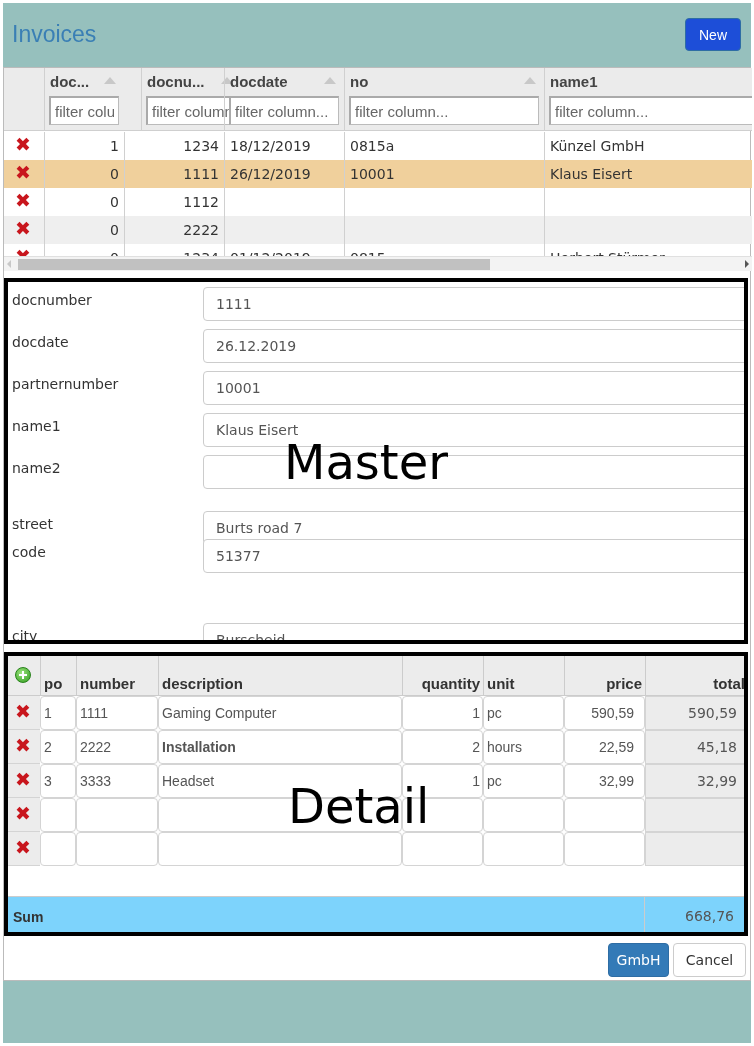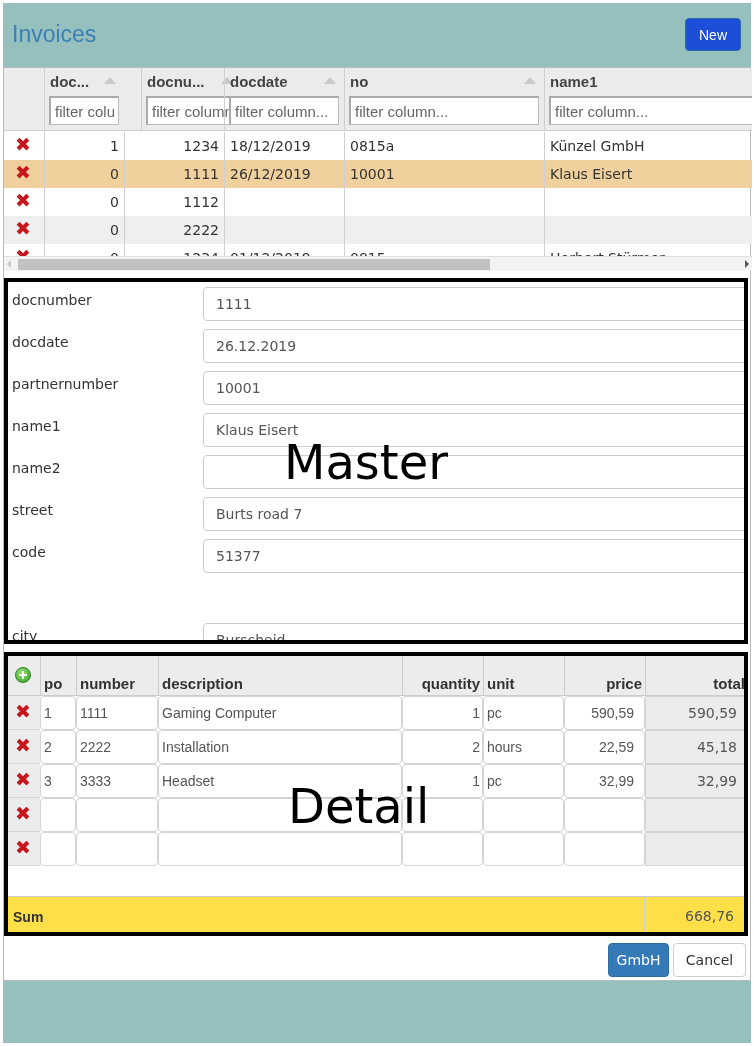--- a/index.html
+++ b/index.html
@@ -135,21 +135,21 @@
     position: absolute; left: 7px; top: 11px; width: 16px; height: 16px; border-radius: 50%;
     background: radial-gradient(circle at 40% 35%, #9be37c, #2f9b1d);
     border: 1px solid #27821a;
   }
   .plus-icon::before, .plus-icon::after {
     content: ""; position: absolute; background: #fff;
   }
   .plus-icon::before { left: 3px; top: 6px; width: 8px; height: 2px; }
   .plus-icon::after { left: 6px; top: 3px; width: 2px; height: 8px; }
   .sumrow {
-    position: absolute; left: 0; top: 240px; width: 740px; height: 40px; background: #fde047;
+    position: absolute; left: 0; top: 240px; width: 740px; height: 40px; background: #7dd3fc;
     border-top: 1px solid #ccc;
   }
   .sumlabel {
     position: absolute; left: 5px; top: 12px;
     font-family: "Liberation Sans", sans-serif; font-weight: bold; font-size: 14px; color: #333;
   }
   .sumval {
     position: absolute; left: 636px; top: 0; width: 104px; height: 40px; border-left: 1px solid #ccc;
     text-align: right; padding-right: 14px; line-height: 38px; color: #555; font-size: 14px;
   }
@@ -265,21 +265,21 @@
         <input class="finput" value="10001" style="">
       </div>
       <div class="frow" style="top:130px;">
         <span class="flabel">name1</span>
         <input class="finput" value="Klaus Eisert" style="">
       </div>
       <div class="frow" style="top:172px;">
         <span class="flabel">name2</span>
         <input class="finput" value="" style="">
       </div>
-      <div class="frow" style="top:214px;">
+      <div class="frow" style="top:228px;">
         <span class="flabel">street</span>
         <input class="finput" value="Burts road 7" style="">
       </div>
       <div class="frow" style="top:256px;">
         <span class="flabel">code</span>
         <input class="finput" value="51377" style="">
       </div>
       <div class="frow" style="top:340px;">
         <span class="flabel">city</span>
         <input class="finput" value="Burscheid" style="">
@@ -310,21 +310,21 @@
         <input class="dcell" style="left: 475px; width: 81px;" value="pc">
         <input class="dcell r" style="left: 556px; width: 81px; text-align: right;" value="590,59">
         <div class="dcell r ro" style="left:637px;width:103px;">590,59</div>
       </div>
       <div class="drow" style="top:74px;">
         <div class="xcell">
             <span class="xicon" style="left:7px;top:4px;">✖</span>
           </div>
         <input class="dcell" style="left: 32px; width: 36px;" value="2">
         <input class="dcell" style="left: 68px; width: 82px;" value="2222">
-        <input class="dcell" style="left: 150px; width: 244px;" value="Installation">
+        <input class="dcell" style="left: 150px; width: 244px; font-weight: bold;" value="Installation">
         <input class="dcell r rq" style="left: 394px; width: 81px; text-align: right;" value="2">
         <input class="dcell" style="left: 475px; width: 81px;" value="hours">
         <input class="dcell r" style="left: 556px; width: 81px; text-align: right;" value="22,59">
         <div class="dcell r ro" style="left:637px;width:103px;">45,18</div>
       </div>
       <div class="drow" style="top:108px;">
         <div class="xcell">
             <span class="xicon" style="left:7px;top:4px;">✖</span>
           </div>
         <input class="dcell" style="left: 32px; width: 36px;" value="3">

